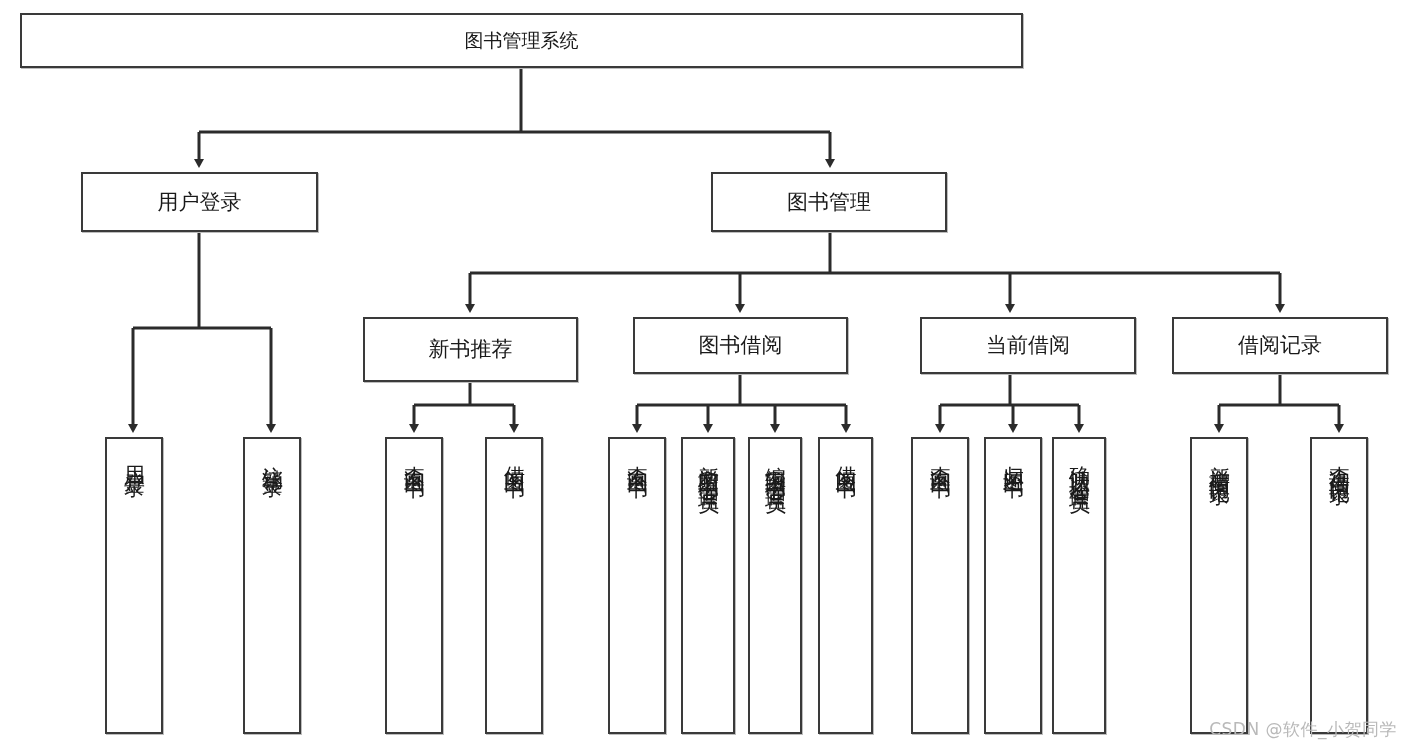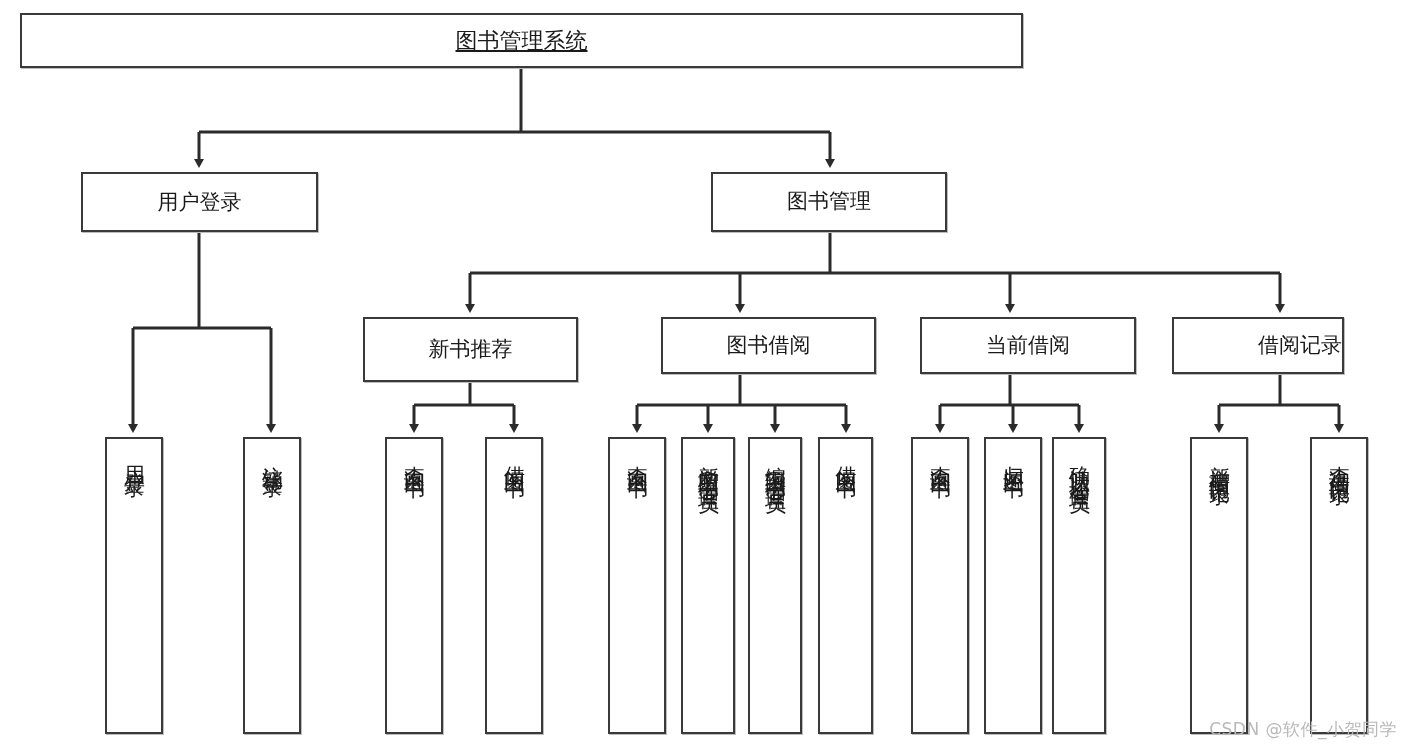--- a/index.html
+++ b/index.html
@@ -20,21 +20,21 @@
     align-items:center;
     justify-content:center;
   }
   .node .label{
     color:#1a1a1a;
     line-height:1.0;
     white-space:nowrap;
     text-align:center;
   }
   .h-node .label{font-size:21px;}
-  .root .label{font-size:22px;text-decoration:underline;}
+  .root .label{font-size:19px;}
   .v-node{
     align-items:flex-start;
     padding-top:10px;
   }
   .v-node .label{
     writing-mode:vertical-rl;
     text-orientation:upright;
     font-size:21px;
     letter-spacing:4px;
     line-height:1.0;
@@ -104,33 +104,33 @@
     </g>
   </svg>
 
   <div id="nodes-layer">
       <div class="node h-node root" style="left: 20px; top: 13px; width: 1003px; height: 55px;">
         <span class="label">图书管理系统</span>
       </div>
       <div class="node h-node" style="left: 81px; top: 172px; width: 237px; height: 60px;">
         <span class="label">用户登录</span>
       </div>
-      <div class="node h-node" style="left: 711px; top: 172px; width: 236px; height: 60px; font-family: Liberation Mono, monospace;">
+      <div class="node h-node" style="left: 711px; top: 172px; width: 236px; height: 60px;">
         <span class="label">图书管理</span>
       </div>
       <div class="node h-node" style="left: 363px; top: 317px; width: 215px; height: 65px;">
         <span class="label">新书推荐</span>
       </div>
-      <div class="node h-node" style="left: 633px; top: 317px; width: 215px; height: 57px; margin-left: 28px;">
+      <div class="node h-node" style="left: 633px; top: 317px; width: 215px; height: 57px;">
         <span class="label">图书借阅</span>
       </div>
       <div class="node h-node" style="left: 902px; top: 317px; width: 216px; height: 57px; margin-left: 18px;">
         <span class="label">当前借阅</span>
       </div>
-      <div class="node h-node" style="left: 1172px; top: 317px; width: 172px; height: 57px; justify-content: flex-end;">
+      <div class="node h-node" style="left: 1172px; top: 317px; width: 216px; height: 57px;">
         <span class="label">借阅记录</span>
       </div>
       <div class="node v-node" style="left: 105px; top: 437px; width: 58px; height: 297px;">
         <span class="label">用户登录</span>
       </div>
       <div class="node v-node" style="left: 243px; top: 437px; width: 58px; height: 297px;">
         <span class="label">注销登录</span>
       </div>
       <div class="node v-node" style="left: 385px; top: 437px; width: 58px; height: 297px;">
         <span class="label">查询图书</span>

